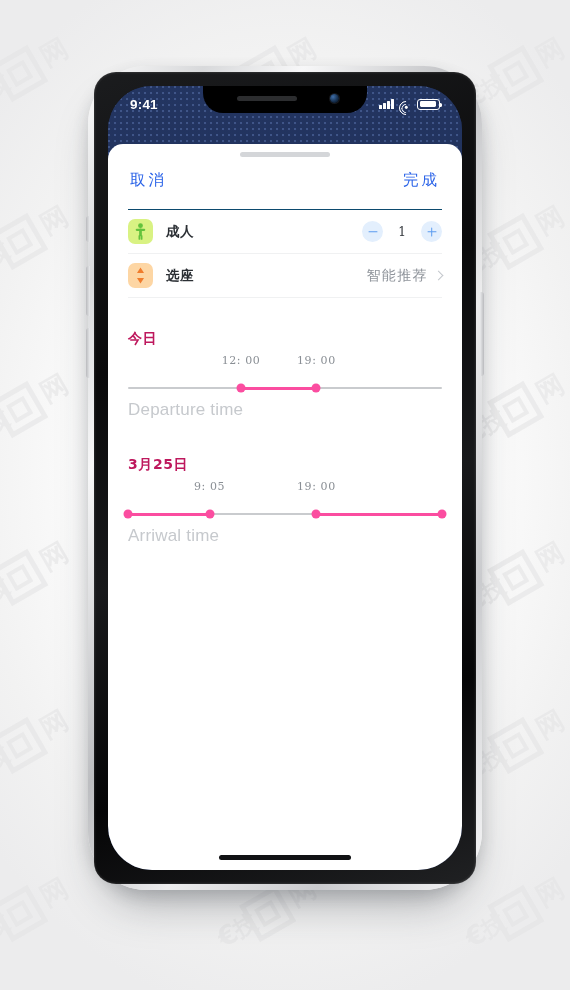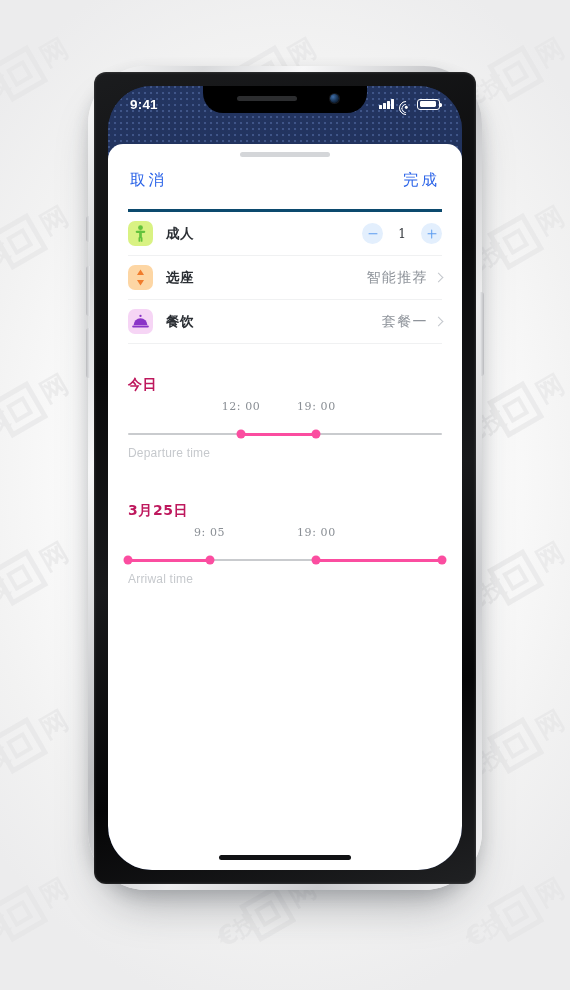--- a/index.html
+++ b/index.html
@@ -42,21 +42,21 @@
   #phone{
     position:absolute;left:88px;top:66px;width:394px;height:824px;
     border-radius:58px;
     background:linear-gradient(118deg,#fbfbfb 0%,#d8d9db 14%,#f7f7f8 26%,#bdbec1 46%,#ededee 62%,#cacbce 80%,#f6f6f7 100%);
     box-shadow:
       0 26px 44px -14px rgba(40,44,52,.36),
       0 6px 16px rgba(40,44,52,.16);
   }
   #phone-bezel{
     position:absolute;left:6px;top:6px;right:6px;bottom:6px;
-    border-radius:12px;
+    border-radius:22px;
     background:linear-gradient(160deg,#1b1c1e 0%,#0a0a0b 32%,#18191b 55%,#050506 78%,#202123 100%);
     box-shadow:inset 0 0 3px rgba(255,255,255,.22);
   }
   #btn-silent{
     position:absolute;left:-2px;top:150px;width:4px;height:26px;
     border-radius:3px 0 0 3px;
     background:linear-gradient(90deg,#b9babd,#e9eaec);
   }
   #btn-vol-up{
     position:absolute;left:-2px;top:200px;width:4px;height:50px;
@@ -159,21 +159,21 @@
     background:#f1f2f4;color:#3d4146;cursor:pointer;
   }
   .pill.active{background:#dfe9ff;color:#3b7bf0;}
 
   
   #options{padding:0 20px;margin-top:18px;}
   .opt-row{
     display:flex;align-items:center;height:43px;
     border-bottom:1px solid #f0f1f2;
   }
-  .opt-row:first-child{border-top:3px solid #0c4a6e;}
+  .opt-row:first-child{border-top:1px solid #0c4a6e;}
   .ico{
     width:25px;height:25px;border-radius:7px;flex:0 0 auto;
     position:relative;margin-right:13px;
   }
   .ico-adult{background:#d9f283;}
   .ico-child{background:#fdeb9a;}
   .ico-seat{background:#fdd6a4;}
   .ico-meal{background:#f6d5f5;}
   .opt-label{
     font-size:13.5px;color:#2b2f34;font-weight:600;
@@ -226,21 +226,21 @@
     position:absolute;left:0;right:0;top:33px;height:2px;
     background:#c9cbce;border-radius:2px;
   }
   .fill{position:absolute;top:33px;height:2.6px;background:#fb4da0;border-radius:2px;}
   .knob{
     position:absolute;top:34px;width:9px;height:9px;border-radius:50%;
     background:#fb4da0;transform:translate(-50%,-50%);cursor:pointer;
   }
   .sec-caption{
     position:absolute;left:0;top:46px;
-    font-size:12px;color:#c6c9cd;letter-spacing:.2px;
+    font-size:17px;color:#c6c9cd;letter-spacing:.2px;
   }
 
   
   #home-ind{
     position:absolute;left:50%;transform:translateX(-50%);bottom:10px;
     width:132px;height:5px;border-radius:3px;background:#111214;z-index:8;
   }
 </style>
 </head>
 <body>
@@ -425,33 +425,20 @@
                 <path d="M12 4.2 15.4 9.6H8.6z" fill="#f07c2c"></path>
                 <path d="M12 19.8 8.6 14.4h6.8z" fill="#f07c2c"></path>
               </svg>
             </div>
             <div class="opt-label">选座</div>
             <div class="opt-spacer"></div>
             <div class="opt-value">智能推荐</div>
             <div class="chev"></div>
           </div>
 
-          <div class="opt-row">
-            <div class="ico ico-meal">
-              <svg viewBox="0 0 24 24" width="25" height="25" aria-hidden="true">
-                <circle cx="12" cy="6.6" r="1.1" fill="#8a34c7"></circle>
-                <path d="M5.4 15.4a6.6 6.6 0 0 1 13.2 0z" fill="#8a34c7"></path>
-                <rect x="4" y="15.8" width="16" height="1.9" rx=".95" fill="#8a34c7"></rect>
-              </svg>
-            </div>
-            <div class="opt-label">餐饮</div>
-            <div class="opt-spacer"></div>
-            <div class="opt-value">套餐一</div>
-            <div class="chev"></div>
-          </div>
 
         </div>
 
         <div class="slider-sec" id="sec-depart">
           <div class="sec-title">今日</div>
           <div class="slider-wrap">
             <div class="tick-lbl" style="left:36%">12: 00</div>
             <div class="tick-lbl" style="left:60%">19: 00</div>
             <div class="track"></div>
             <div class="fill" style="left:36%;width:24%"></div>

